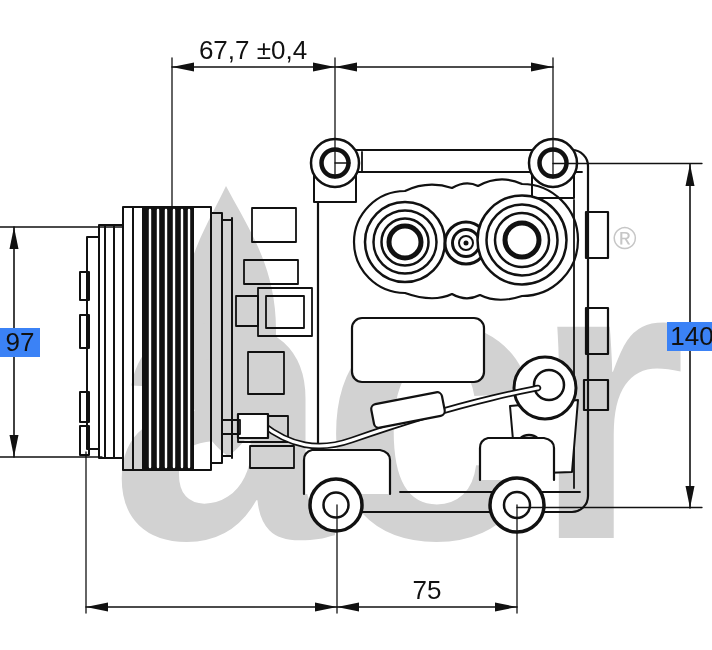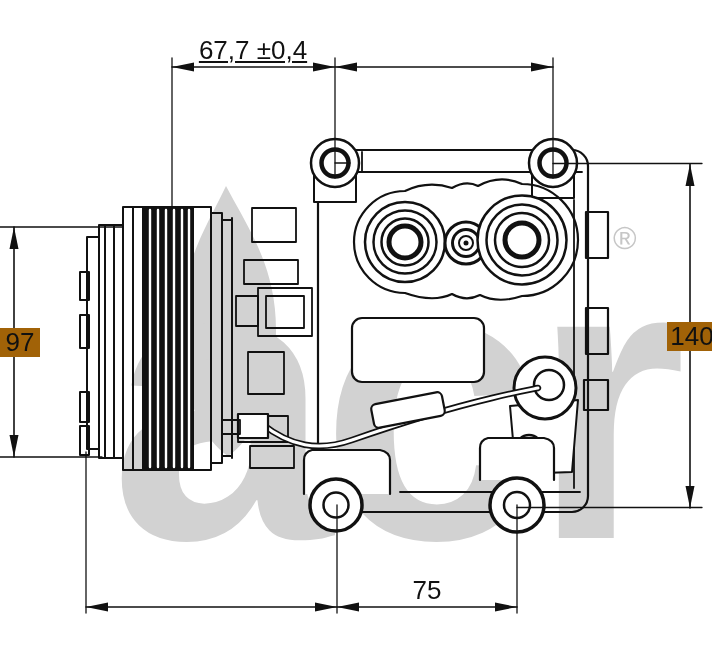--- a/index.html
+++ b/index.html
@@ -6,22 +6,22 @@
   .canvas{position:relative;width:712px;height:650px;background:#fff;overflow:hidden;
           font-family:"Liberation Sans",sans-serif;}
   .layer{position:absolute;left:0;top:0;width:712px;height:650px;}
   
   .wm-text{position:absolute;left:110px;top:200px;font-size:400px;font-weight:bold;
            letter-spacing:-12px;line-height:1;color:#d2d2d2;white-space:nowrap;}
   .wm-reg{position:absolute;left:613px;top:222px;font-size:32px;color:#c6c6c6;line-height:1;}
   
   .dim-label{position:absolute;font-size:26px;color:#111;text-align:center;line-height:1.1;
              white-space:nowrap;}
-  .on-line{background:#a16207;padding:0 2px;}
-  .d-tl{left:173px;top:36px;width:160px;text-decoration:underline;}
+  .on-line{background:#3b82f6;padding:0 2px;}
+  .d-tl{left:173px;top:36px;width:160px;}
   .d-tr{left:410px;top:36px;width:70px;}
   .d-l {left:0px;top:328px;width:36px;}
   .d-r {left:667px;top:322px;width:46px;}
   .d-bl{left:172px;top:577px;width:80px;}
   .d-br{left:397px;top:576px;width:60px;}
 </style>
 </head>
 <body>
 
 <div class="canvas">

